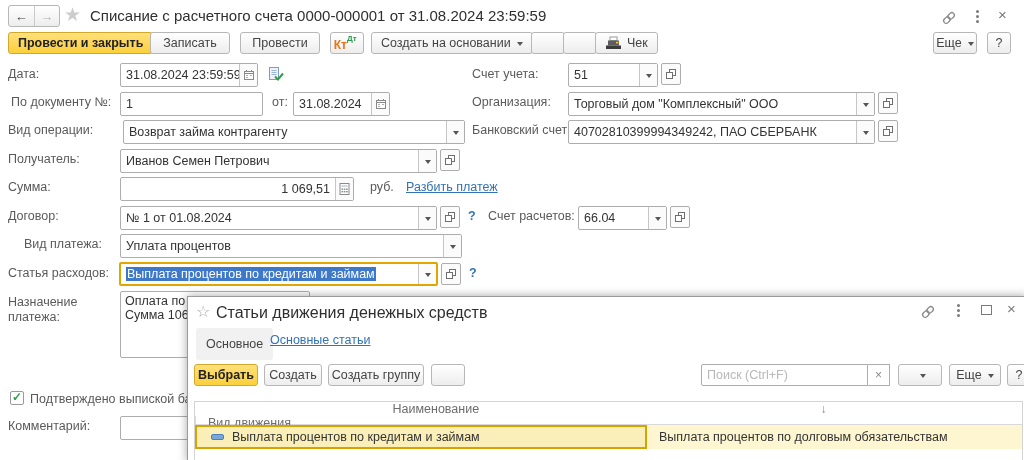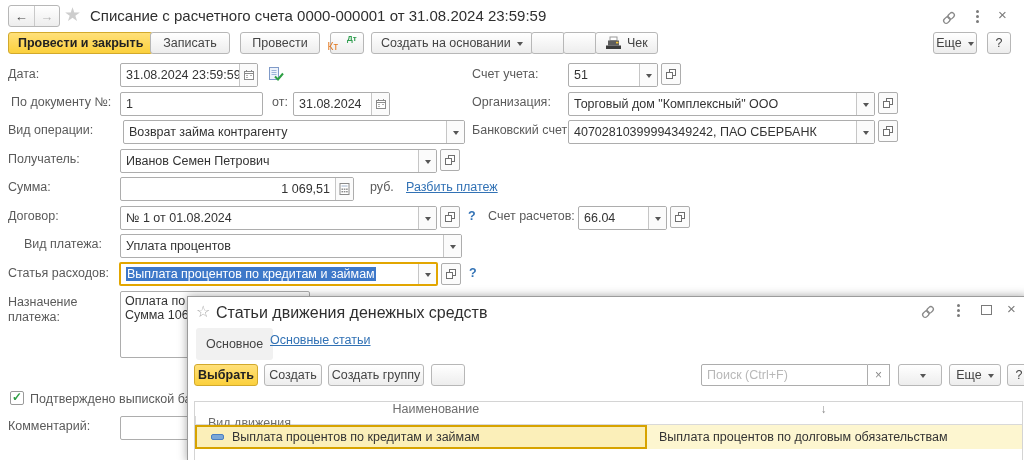--- a/index.html
+++ b/index.html
@@ -97,21 +97,21 @@
     </span>
   <span class="abs glyph" style="left:998px;top:6px;font-size:15px;">×</span>
 
   <div class="abs btn yellow" style="left:8px;top:32px;">Провести и закрыть</div>
   <div class="abs btn" style="left:150px;top:32px;width:80px;">Записать</div>
   <div class="abs btn" style="left:240px;top:32px;width:80px;">Провести</div>
 
   <div class="abs btn iconbtn" style="left:330px;top:32px;width:29px;position:absolute;">
     <span style="position:relative;width:19px;height:16px;display:block;">
       <i style="position:absolute;left:0;top:-1px;font-style:normal;font-size:8px;font-weight:bold;color:#2f9e4f;">Дт</i>
-      <i style="position:absolute;right:9px;bottom:-1px;font-style:normal;font-size:10px;font-weight:normal;color:#e2761d;">Кт</i>
+      <i style="position:absolute;right:0;bottom:-1px;font-style:normal;font-size:12px;font-weight:bold;color:#e2761d;">Кт</i>
     </span>
   </div>
 
   <div class="abs btn" style="left:371px;top:32px;align-items:center;">
     <span>Создать на основании</span>
       <span class="caret"></span>
   </div>
 
   <div class="abs btn iconbtn" style="left:531px;top:32px;width:27px;">
     <svg width="19" height="17" viewBox="0 0 19 17">

